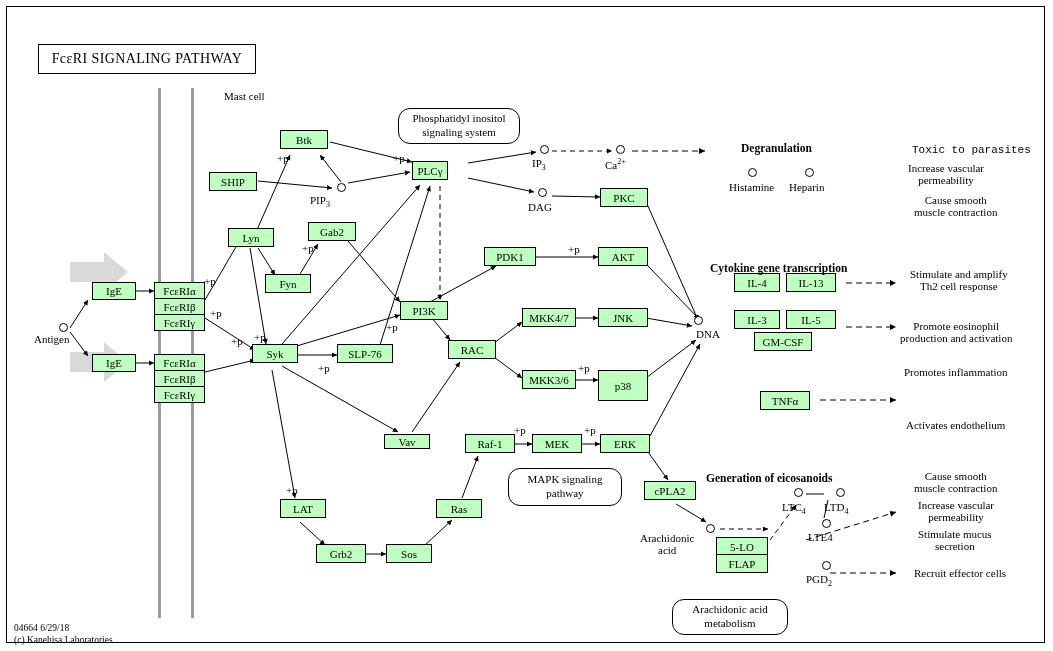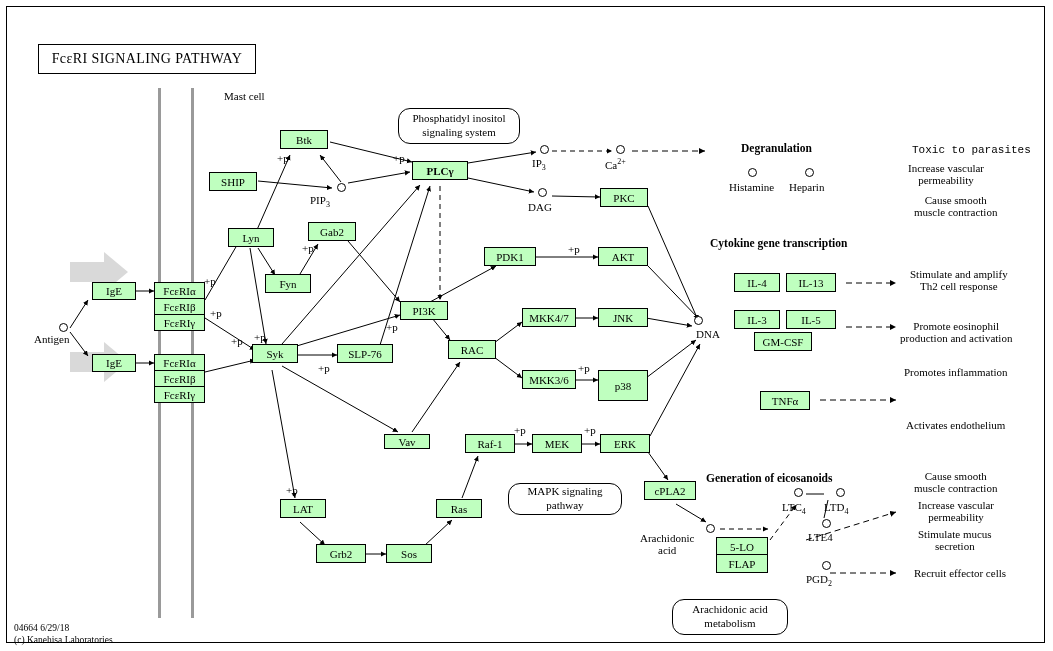--- a/index.html
+++ b/index.html
@@ -202,21 +202,21 @@
   <div class="gene" style="left:209px;top:172px;width:48px;height:19px;">SHIP</div>
   <div class="gene" style="left:228px;top:228px;width:46px;height:19px;">Lyn</div>
   <div class="gene" style="left:265px;top:274px;width:46px;height:19px;">Fyn</div>
   <div class="gene" style="left:308px;top:222px;width:48px;height:19px;">Gab2</div>
   <div class="gene" style="left:252px;top:344px;width:46px;height:19px;">Syk</div>
   <div class="gene" style="left:337px;top:344px;width:56px;height:19px;">SLP-76</div>
 
   <div class="circ" style="left:337px;top:183px;"></div>
   <div class="plain" style="left:310px;top:194px;">PIP<span class="sub">3</span></div>
 
-  <div class="gene" style="left:412px;top:161px;width:56px;height:19px;font-weight:bold;">PLCγ</div>
+  <div class="gene" style="left:412px;top:161px;width:36px;height:19px;">PLCγ</div>
   <div class="gene" style="left:400px;top:301px;width:48px;height:19px;">PI3K</div>
   <div class="gene" style="left:448px;top:340px;width:48px;height:19px;">RAC</div>
   <div class="gene" style="left:600px;top:188px;width:48px;height:19px;">PKC</div>
 
   <div class="gene" style="left:484px;top:247px;width:52px;height:19px;">PDK1</div>
   <div class="gene" style="left:598px;top:247px;width:50px;height:19px;">AKT</div>
 
   <div class="gene" style="left:522px;top:308px;width:54px;height:19px;">MKK4/7</div>
   <div class="gene" style="left:598px;top:308px;width:50px;height:19px;">JNK</div>
   <div class="gene" style="left:522px;top:370px;width:54px;height:19px;">MKK3/6</div>
@@ -239,21 +239,21 @@
   <div class="gene" style="left:734px;top:273px;width:46px;height:19px;">IL-4</div>
   <div class="gene" style="left:786px;top:273px;width:50px;height:19px;">IL-13</div>
   <div class="gene" style="left:734px;top:310px;width:46px;height:19px;">IL-3</div>
   <div class="gene" style="left:786px;top:310px;width:50px;height:19px;">IL-5</div>
   <div class="gene" style="left:754px;top:332px;width:58px;height:19px;">GM-CSF</div>
   <div class="gene" style="left:760px;top:391px;width:50px;height:19px;">TNFα</div>
 
   <div class="rbox" style="left:398px;top:108px;width:122px;height:36px;">
     <span>Phosphatidyl inositol<br>signaling system</span>
   </div>
-  <div class="rbox" style="left:508px;top:483px;width:114px;height:32px;">
+  <div class="rbox" style="left:508px;top:468px;width:114px;height:38px;">
     <span>MAPK signaling<br>pathway</span>
   </div>
   <div class="rbox" style="left:672px;top:578px;width:116px;height:36px;margin-top:21px;">
     <span>Arachidonic acid<br>metabolism</span>
   </div>
 
   <div class="circ" style="left:540px;top:145px;"></div>
   <div class="plain" style="left:532px;top:157px;">IP<span class="sub">3</span></div>
   <div class="circ" style="left:616px;top:145px;"></div>
   <div class="plain" style="left:605px;top:157px;">Ca<span class="sup">2+</span></div>
@@ -269,21 +269,21 @@
   <div class="head" style="left:741px;top:142px;">Degranulation</div>
   <div class="circ" style="left:748px;top:168px;"></div>
   <div class="plain" style="left:729px;top:181px;">Histamine</div>
   <div class="circ" style="left:805px;top:168px;"></div>
   <div class="plain" style="left:789px;top:181px;">Heparin</div>
 
   <div class="plain center" style="left:912px;top:144px;font-family:Liberation Mono, monospace;">Toxic to parasites</div>
   <div class="plain center" style="left:908px;top:162px;text-align:center;">Increase vascular<br>permeability</div>
   <div class="plain center" style="left:914px;top:194px;text-align:center;">Cause smooth<br>muscle contraction</div>
 
-  <div class="head" style="left:710px;top:237px;">Cytokine gene transcription</div>
+  <div class="head" style="left:710px;top:262px;">Cytokine gene transcription</div>
   <div class="plain center" style="left:910px;top:268px;text-align:center;">Stimulate and amplify<br>Th2 cell response</div>
   <div class="plain center" style="left:900px;top:320px;text-align:center;">Promote eosinophil<br>production and activation</div>
   <div class="plain center" style="left:904px;top:366px;">Promotes inflammation</div>
   <div class="plain center" style="left:906px;top:419px;">Activates endothelium</div>
 
   <div class="head" style="left:706px;top:472px;text-align:right;">Generation of eicosanoids</div>
   <div class="circ" style="left:794px;top:488px;"></div>
   <div class="plain" style="left:782px;top:501px;">LTC<span class="sub">4</span></div>
   <div class="circ" style="left:836px;top:488px;"></div>
   <div class="plain" style="left:824px;top:501px;">LTD<span class="sub">4</span></div>

